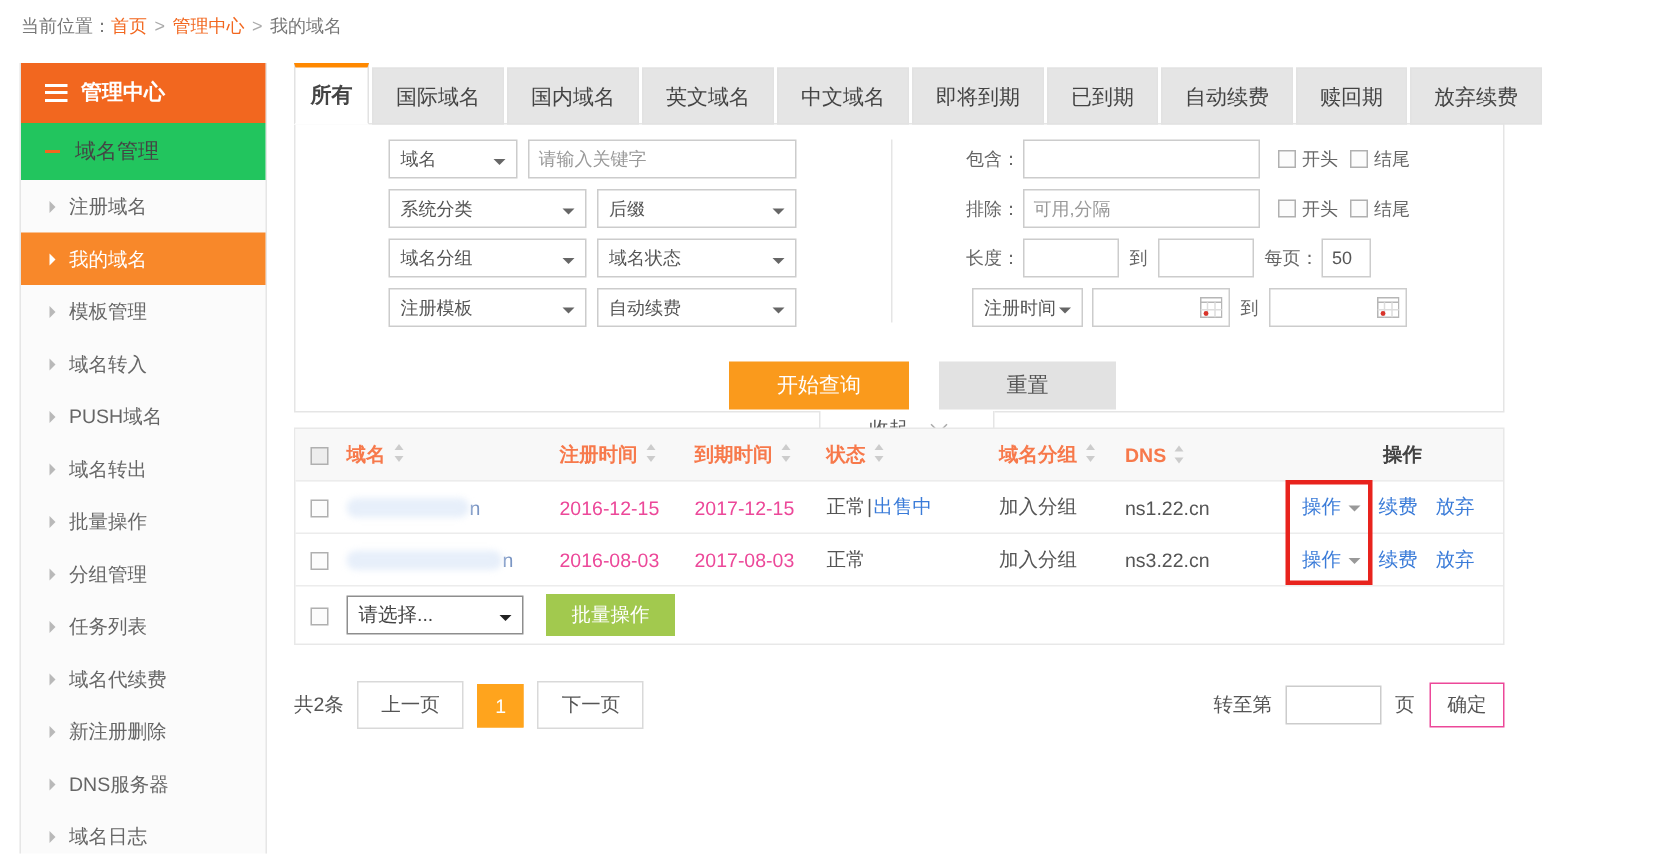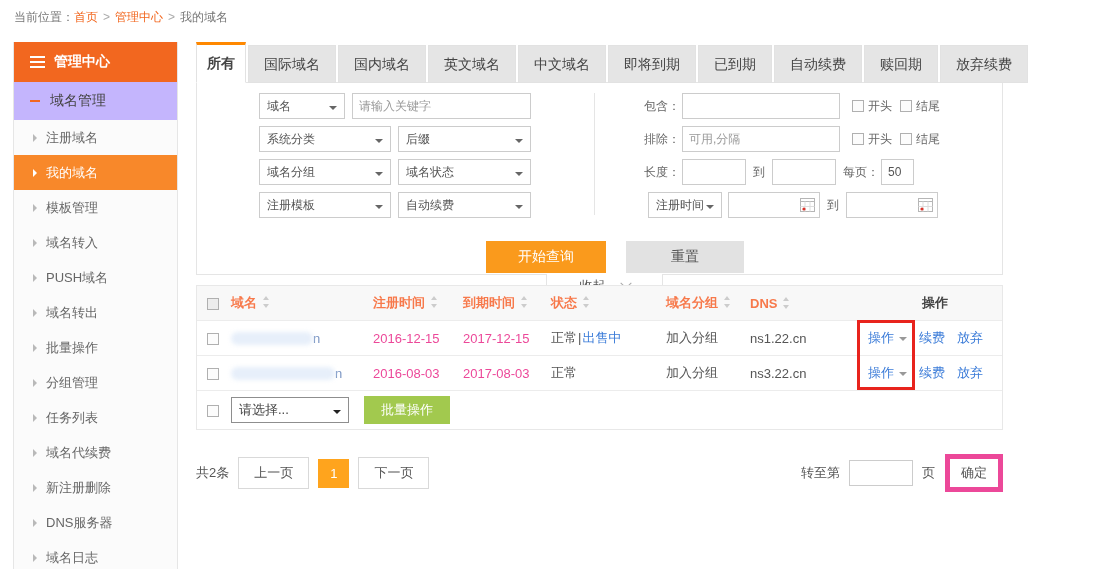--- a/index.html
+++ b/index.html
@@ -13,21 +13,21 @@
 
   .layout { display:flex; margin:16px 0 0 13px; align-items:flex-start; }
 
   
   .sidebar { width:165px; flex-shrink:0; background:#fbfbfb; border:1px solid #e6e6e6;
     border-top:none; height:530px; }
   .side-header { height:40px; background:#f2671f; color:#fff; display:flex; align-items:center;
     padding-left:16px; font-size:14px; font-weight:bold; }
   .menu-icon { display:inline-block; width:15px; height:12px; margin-right:9px;
     background:linear-gradient(#fff 0 2px,transparent 2px 5px,#fff 5px 7px,transparent 7px 10px,#fff 10px 12px); }
-  .side-section { height:38px; background:#c4b5fd; display:flex; align-items:center;
+  .side-section { height:38px; background:#22c55e; display:flex; align-items:center;
     padding-left:16px; font-size:14px; color:#444; }
   .minus-icon { display:inline-block; width:10px; height:2px; background:#f2671f; margin-right:10px; }
   .side-item { height:35px; display:flex; align-items:center; padding-left:32px;
     font-size:13px; color:#666; position:relative; cursor:pointer; }
   .side-item .tri { position:absolute; left:19px; width:0; height:0;
     border-left:4px solid #b9b9b9; border-top:4px solid transparent; border-bottom:4px solid transparent; }
   .side-item.active { background:#f8882a; color:#fff; }
   .side-item.active .tri { border-left-color:#fff; }
 
   
@@ -110,21 +110,21 @@
     border:none; font-size:13px; cursor:pointer; font-family:inherit; }
 
   
   .pager { margin-top:24px; display:flex; align-items:center; font-size:13px; }
   .pg-btn { border:1px solid #d9d9d9; background:#fff; color:#555; padding:6px 15px;
     margin-left:9px; cursor:pointer; font-size:13px; font-family:inherit; }
   .pg-cur { background:#ffa41d; border:1px solid #ffa41d; color:#fff; padding:6px 11px;
     margin-left:9px; font-size:13px; }
   .pg-right { margin-left:auto; display:flex; align-items:center; }
   .goto-inp { width:64px; height:26px; border:1px solid #ccc; margin:0 9px; }
-  .btn-confirm { border:5px solid #ec4899; background:#fff; color:#555; padding:5px 11px;
+  .btn-confirm { border:1px solid #ec4899; background:#fff; color:#555; padding:5px 11px;
     margin-left:10px; cursor:pointer; font-size:13px; font-family:inherit; }
 </style>
 </head>
 <body>
 
 <div class="breadcrumb">
   <span>当前位置：</span><a>首页</a><span class="sep">&gt;</span><a>管理中心</a><span class="sep">&gt;</span><span>我的域名</span>
 </div>
 
 <div class="layout">

